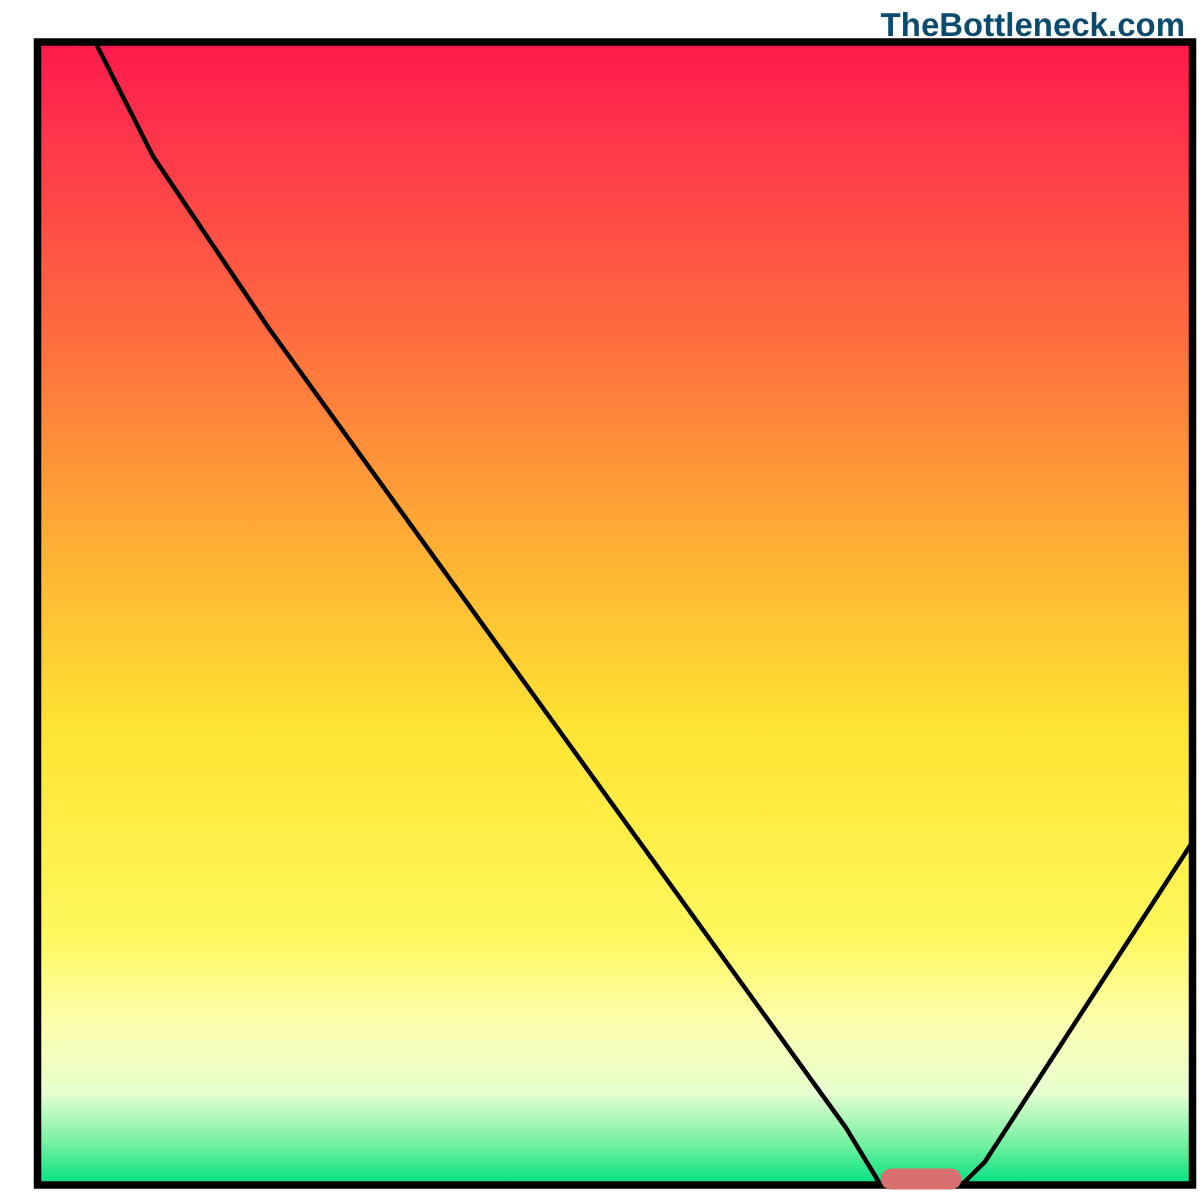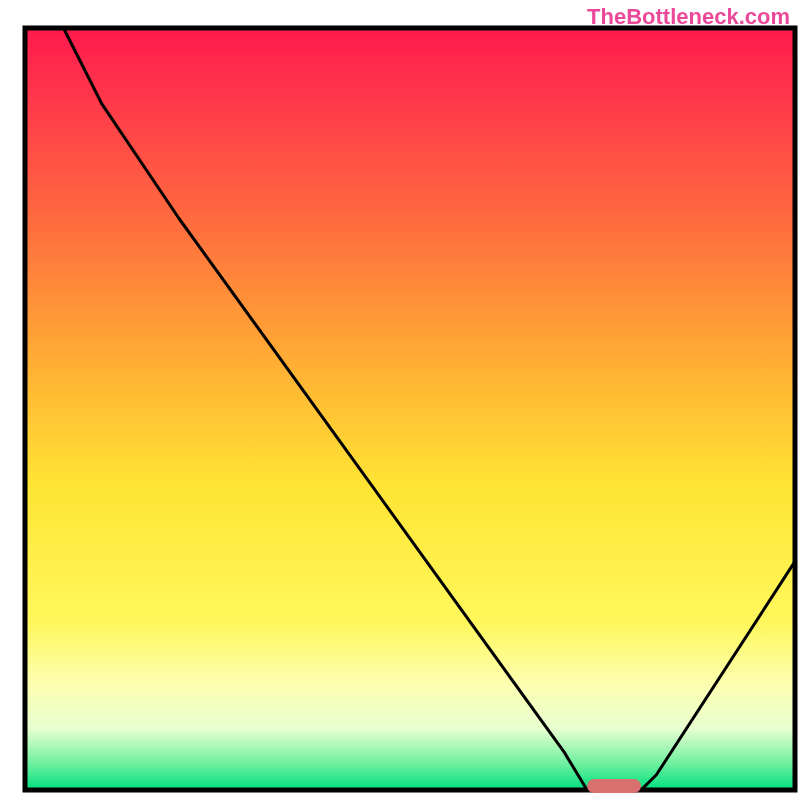--- a/index.html
+++ b/index.html
@@ -16,21 +16,21 @@
     left: 0;
     width: 800px;
     height: 800px;
   }
   .attribution {
     position: absolute;
     top: 4px;
     right: 10px;
     font-size: 22px;
     font-weight: bold;
-    color: #ec4899;
+    color: #0c4a6e;
     z-index: 10;
   }
   svg { display: block; }
 </style>
 </head>
 <body>
 
 <div class="chart-container">
   <div class="attribution">TheBottleneck.com</div>
   <svg id="chart-svg" width="800" height="800" viewBox="0 0 800 800">

